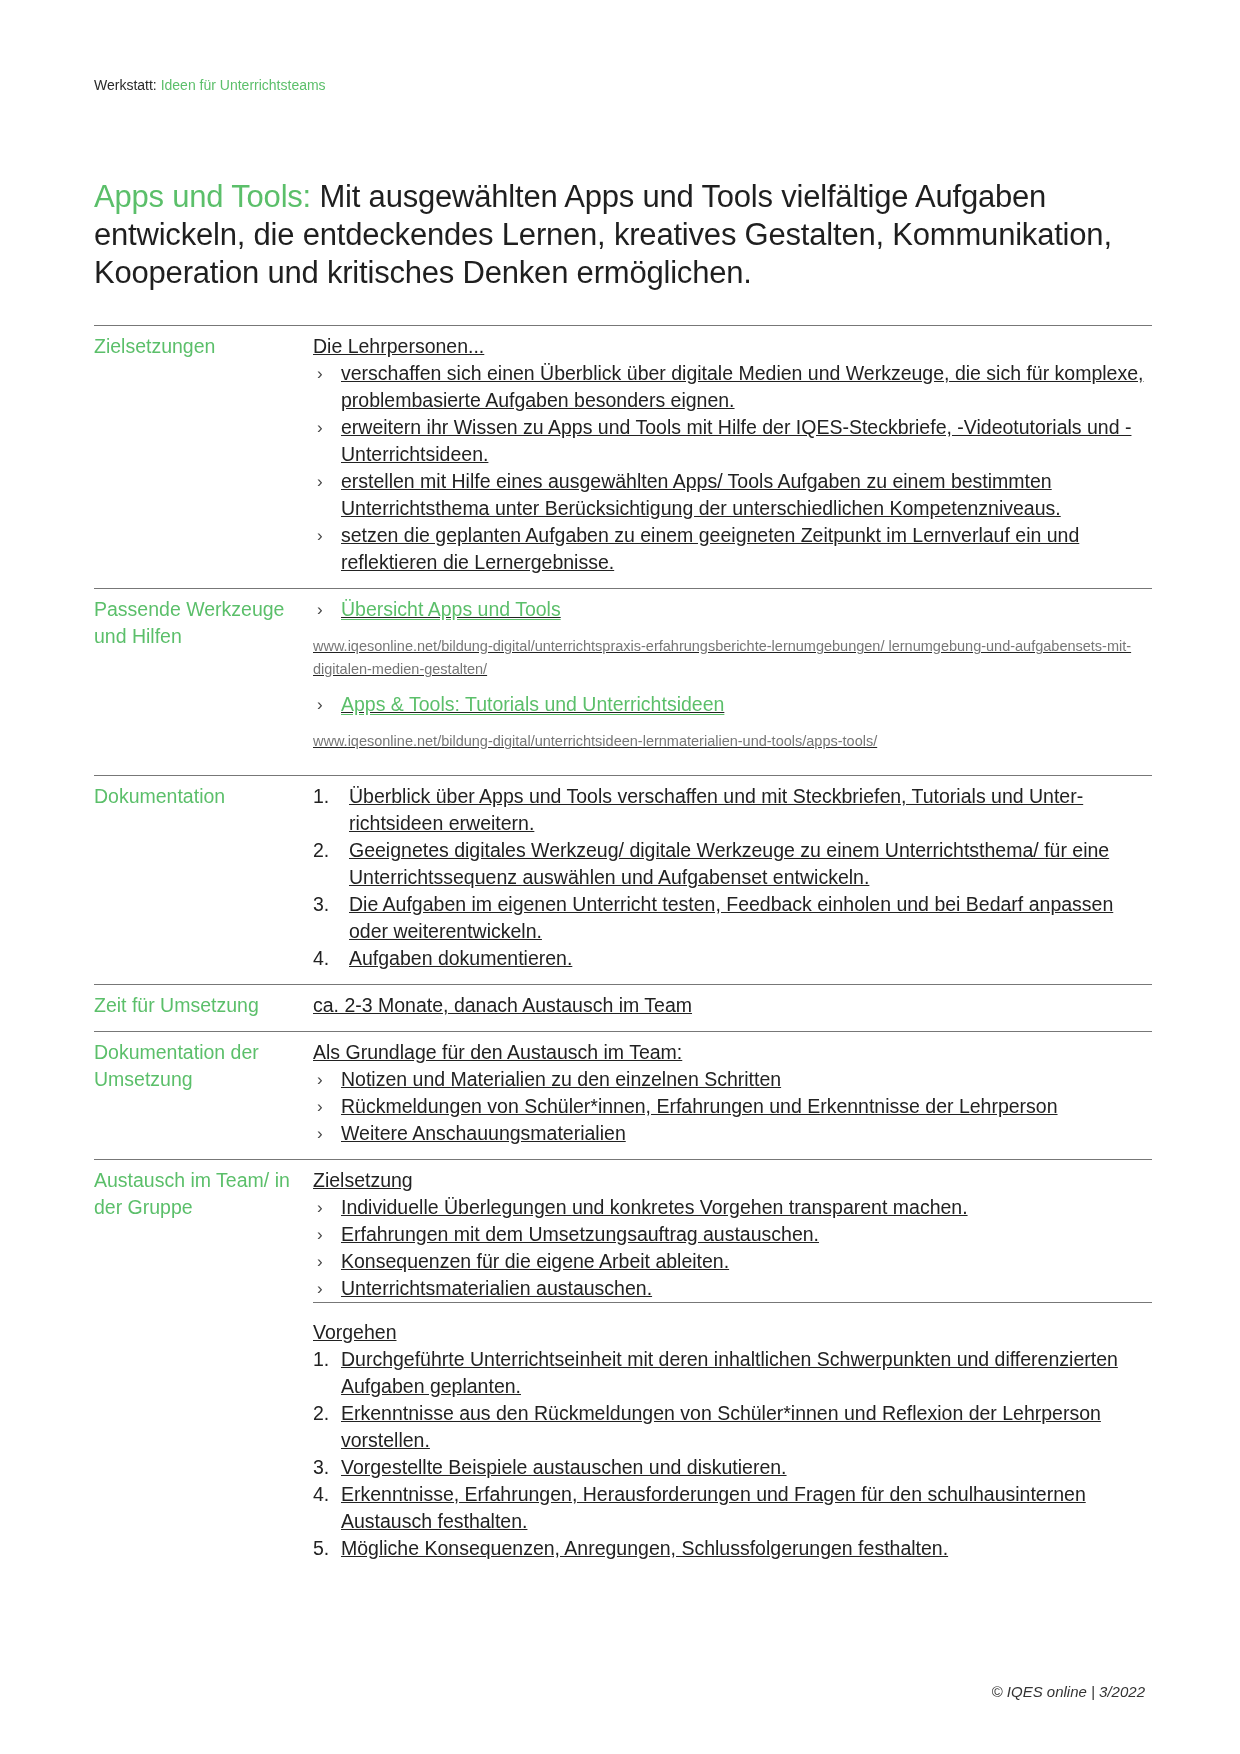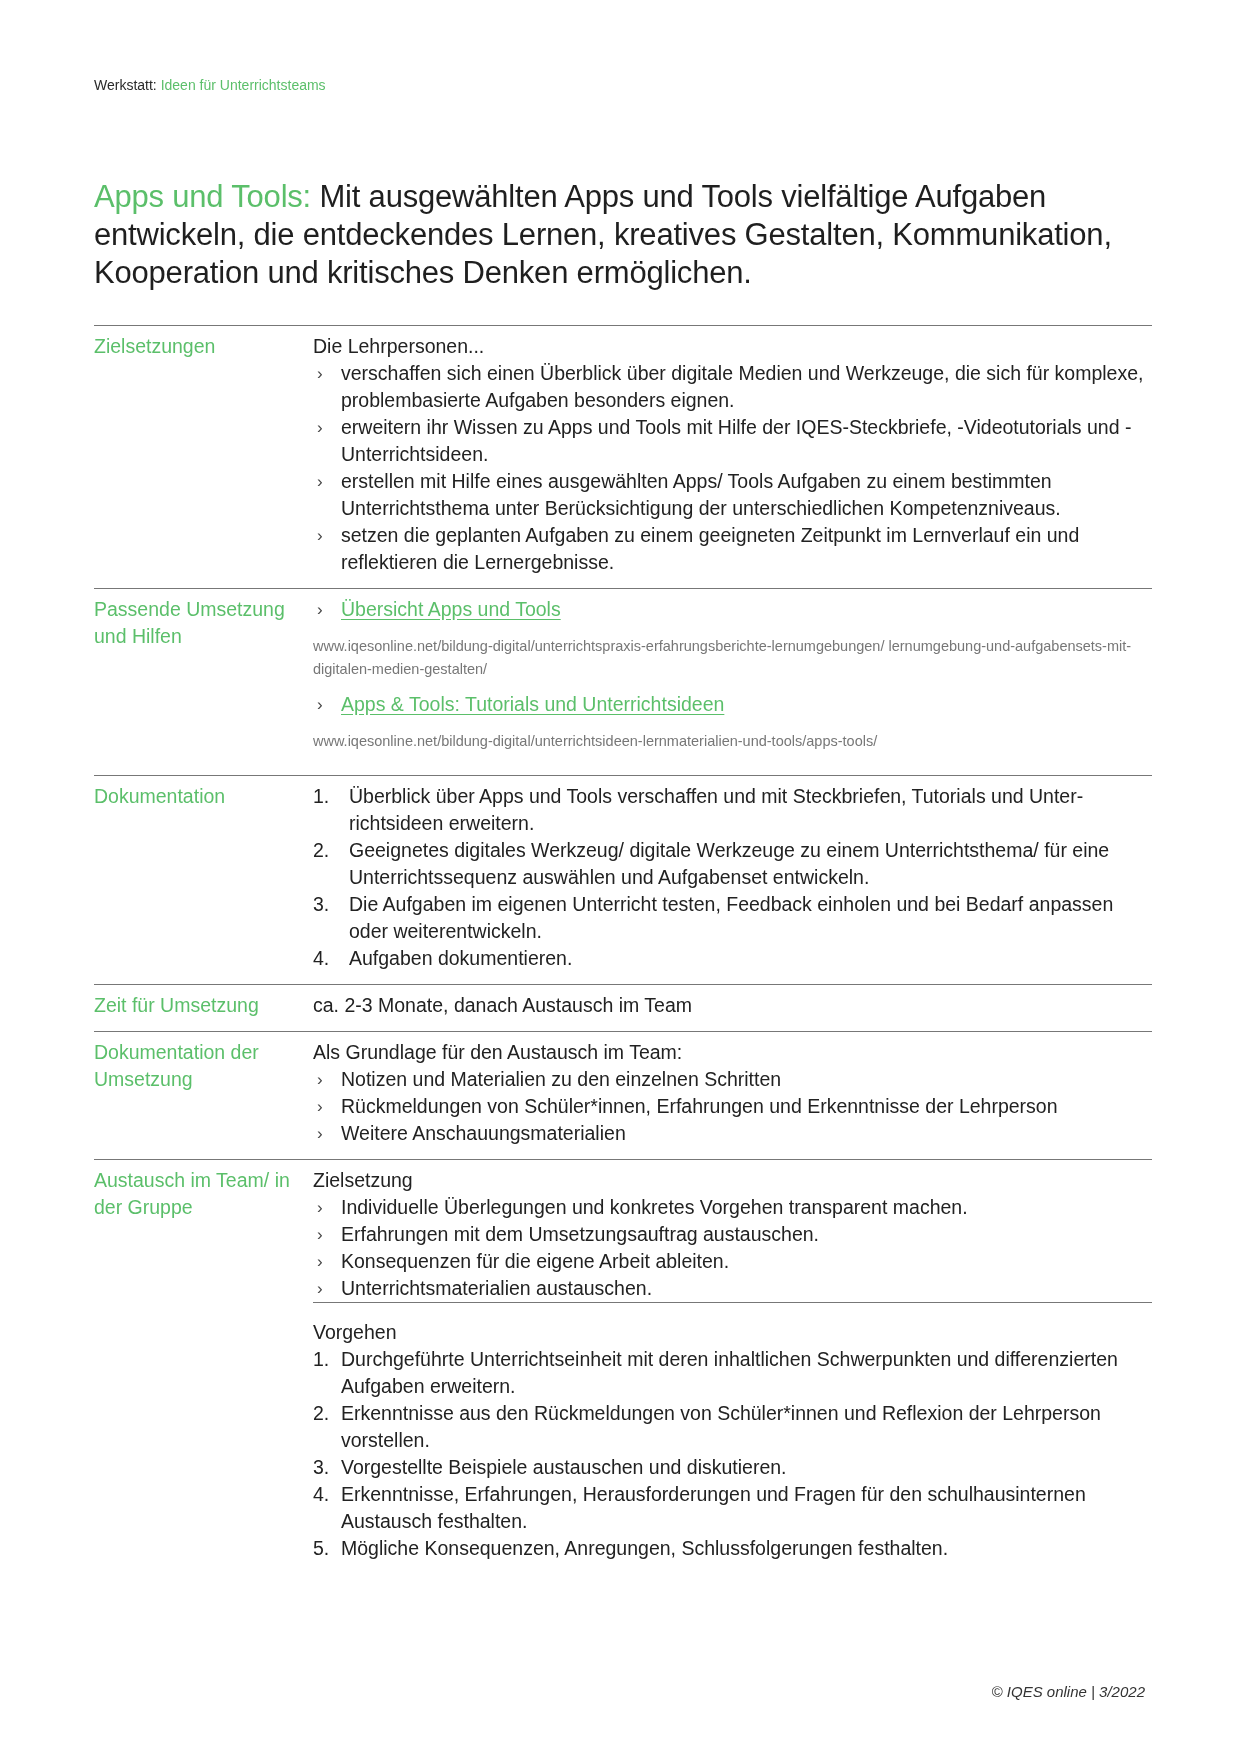--- a/index.html
+++ b/index.html
@@ -23,21 +23,21 @@
     border-top: 1.5px solid #777777;
     display: flex;
     padding-top: 7px;
     padding-bottom: 12px;
   }
   .label {
     width: 219px; flex: 0 0 219px;
     font-size: 19.5px; line-height: 27px; color: #5bbf6a;
   }
   .content {
-    flex: 1; font-size: 19.5px; line-height: 27px; color: #222222;
+    flex: 1; font-size: 19.5px; line-height: 27px; color: #222222; text-decoration: underline;
   }
   .bullet { position: relative; padding-left: 28px; }
   .bullet .chev {
     position: absolute; left: 4px; top: 0; color: #444; font-size: 17px;
   }
   .num { position: relative; padding-left: 36px; }
   .num .n { position: absolute; left: 0; top: 0; }
   .num2 { position: relative; padding-left: 28px; }
   .num2 .n { position: absolute; left: 0; top: 0; }
   .link {
@@ -74,21 +74,21 @@
     <div class="content">
       <div>Die Lehrpersonen...</div>
       <div class="bullet"><span class="chev">›</span><span>verschaffen sich einen Überblick über digitale Medien und Werkzeuge, die sich für komplexe, problembasierte Aufgaben besonders eignen.</span></div>
       <div class="bullet"><span class="chev">›</span><span>erweitern ihr Wissen zu Apps und Tools mit Hilfe der IQES-Steckbriefe, -Videotutorials und -Unterrichtsideen.</span></div>
       <div class="bullet"><span class="chev">›</span><span>erstellen mit Hilfe eines ausgewählten Apps/ Tools Aufgaben zu einem bestimmten Unterrichtsthema unter Berücksichtigung der unterschiedlichen Kompetenzniveaus.</span></div>
       <div class="bullet"><span class="chev">›</span><span>setzen die geplanten Aufgaben zu einem geeigneten Zeitpunkt im Lernverlauf ein und reflektieren die Lernergebnisse.</span></div>
     </div>
   </div>
 
   <div class="row">
-    <div class="label">Passende Umsetzung und Hilfen</div>
+    <div class="label">Passende Werkzeuge und Hilfen</div>
     <div class="content">
       <div class="linkblock">
         <div class="bullet"><span class="chev">›</span><span class="link">Übersicht Apps und Tools</span></div>
         <div class="url">www.iqesonline.net/bildung-digital/unterrichtspraxis-erfahrungsberichte-lernumgebungen/ lernumgebung-und-aufgabensets-mit-digitalen-medien-gestalten/</div>
       </div>
       <div class="linkblock">
         <div class="bullet"><span class="chev">›</span><span class="link">Apps &amp; Tools: Tutorials und Unterrichtsideen</span></div>
         <div class="url">www.iqesonline.net/bildung-digital/unterrichtsideen-lernmaterialien-und-tools/apps-tools/</div>
       </div>
     </div>
@@ -122,21 +122,21 @@
   <div class="row" style="border-bottom:none;">
     <div class="label">Austausch im Team/ in der Gruppe</div>
     <div class="content">
       <div>Zielsetzung</div>
       <div class="bullet"><span class="chev">›</span><span>Individuelle Überlegungen und konkretes Vorgehen transparent machen.</span></div>
       <div class="bullet"><span class="chev">›</span><span>Erfahrungen mit dem Umsetzungsauftrag austauschen.</span></div>
       <div class="bullet"><span class="chev">›</span><span>Konsequenzen für die eigene Arbeit ableiten.</span></div>
       <div class="bullet"><span class="chev">›</span><span>Unterrichtsmaterialien austauschen.</span></div>
       <div class="subrule">
         <div>Vorgehen</div>
-        <div class="num2"><span class="n">1.</span><span>Durchgeführte Unterrichtseinheit mit deren inhaltlichen Schwerpunkten und differenzierten Aufgaben erweitern.</span></div>
+        <div class="num2"><span class="n">1.</span><span>Durchgeführte Unterrichtseinheit mit deren inhaltlichen Schwerpunkten und differenzierten Aufgaben geplanten.</span></div>
         <div class="num2"><span class="n">2.</span><span>Erkenntnisse aus den Rückmeldungen von Schüler*innen und Reflexion der Lehrperson vorstellen.</span></div>
         <div class="num2"><span class="n">3.</span><span>Vorgestellte Beispiele austauschen und diskutieren.</span></div>
         <div class="num2"><span class="n">4.</span><span>Erkenntnisse, Erfahrungen, Herausforderungen und Fragen für den schulhausinternen Austausch festhalten.</span></div>
         <div class="num2"><span class="n">5.</span><span>Mögliche Konsequenzen, Anregungen, Schlussfolgerungen festhalten.</span></div>
       </div>
     </div>
   </div>
 
 </div>
 

